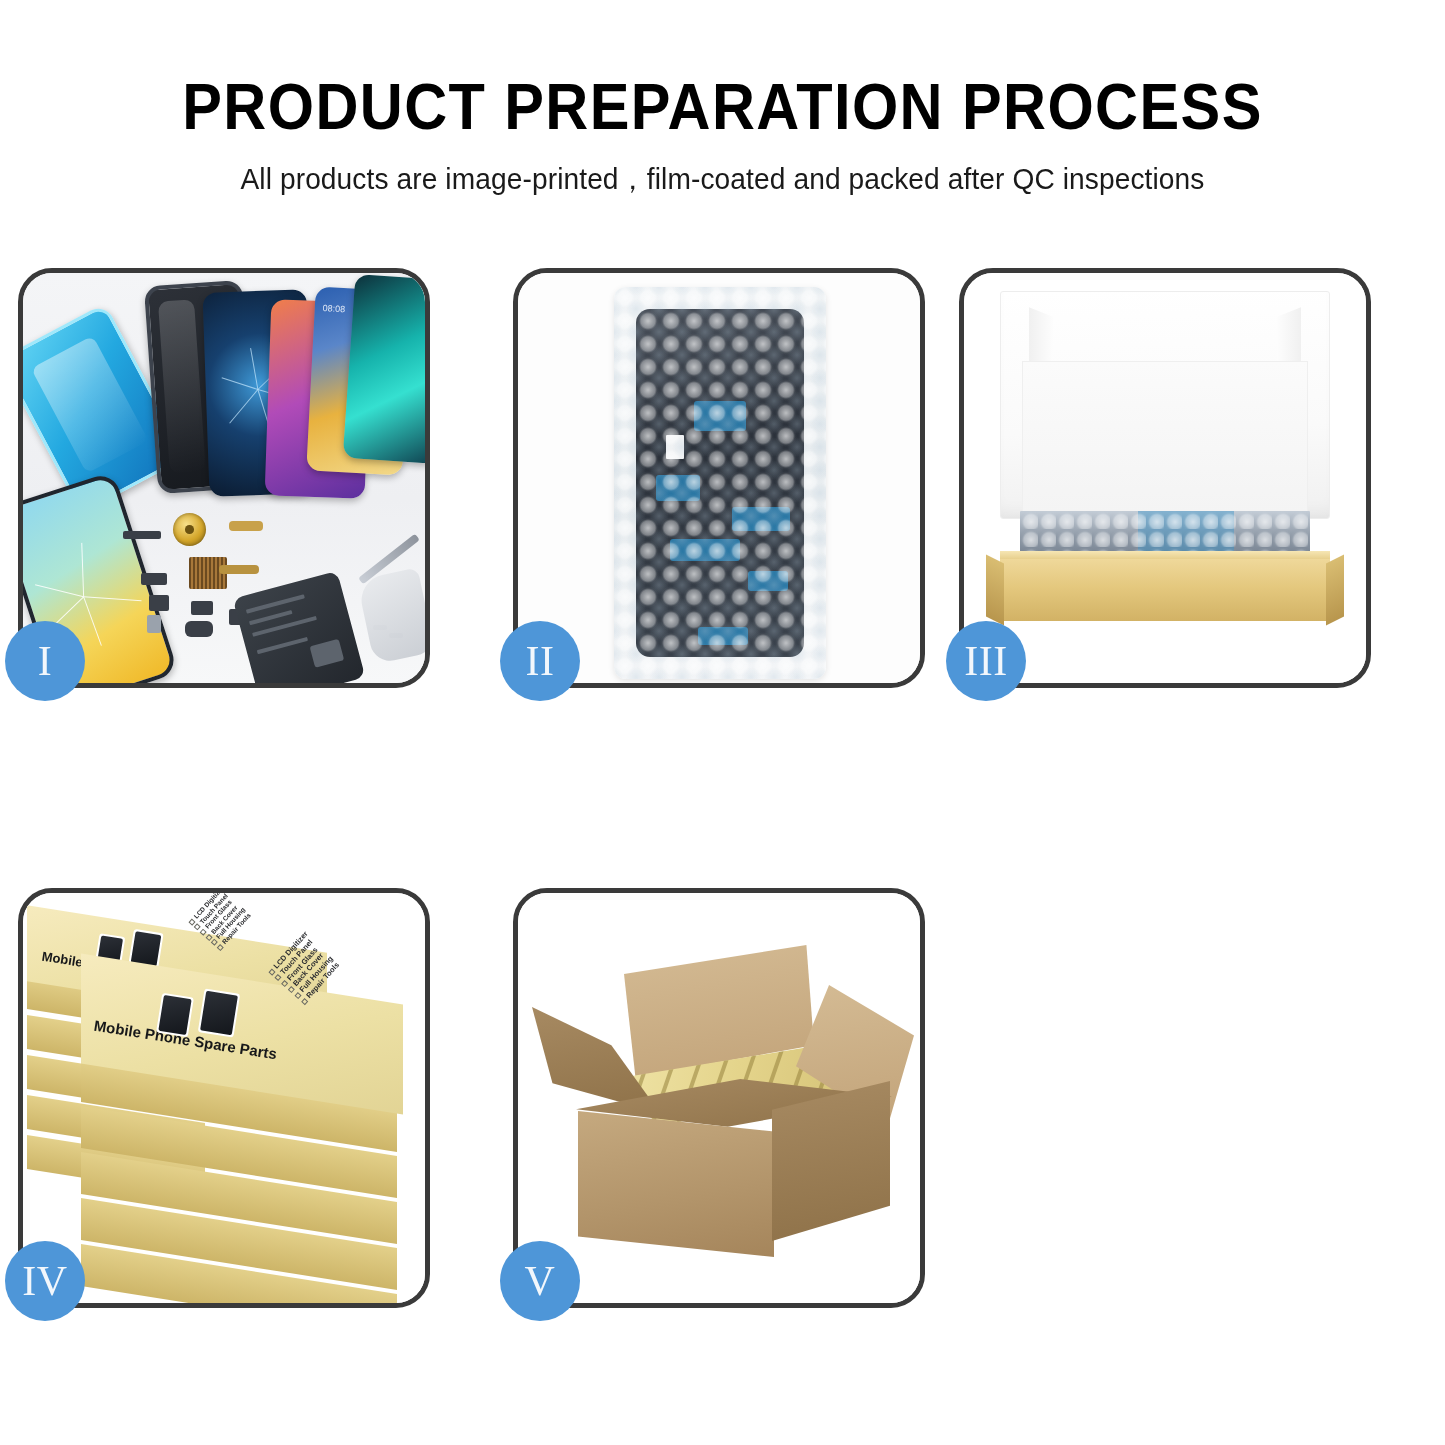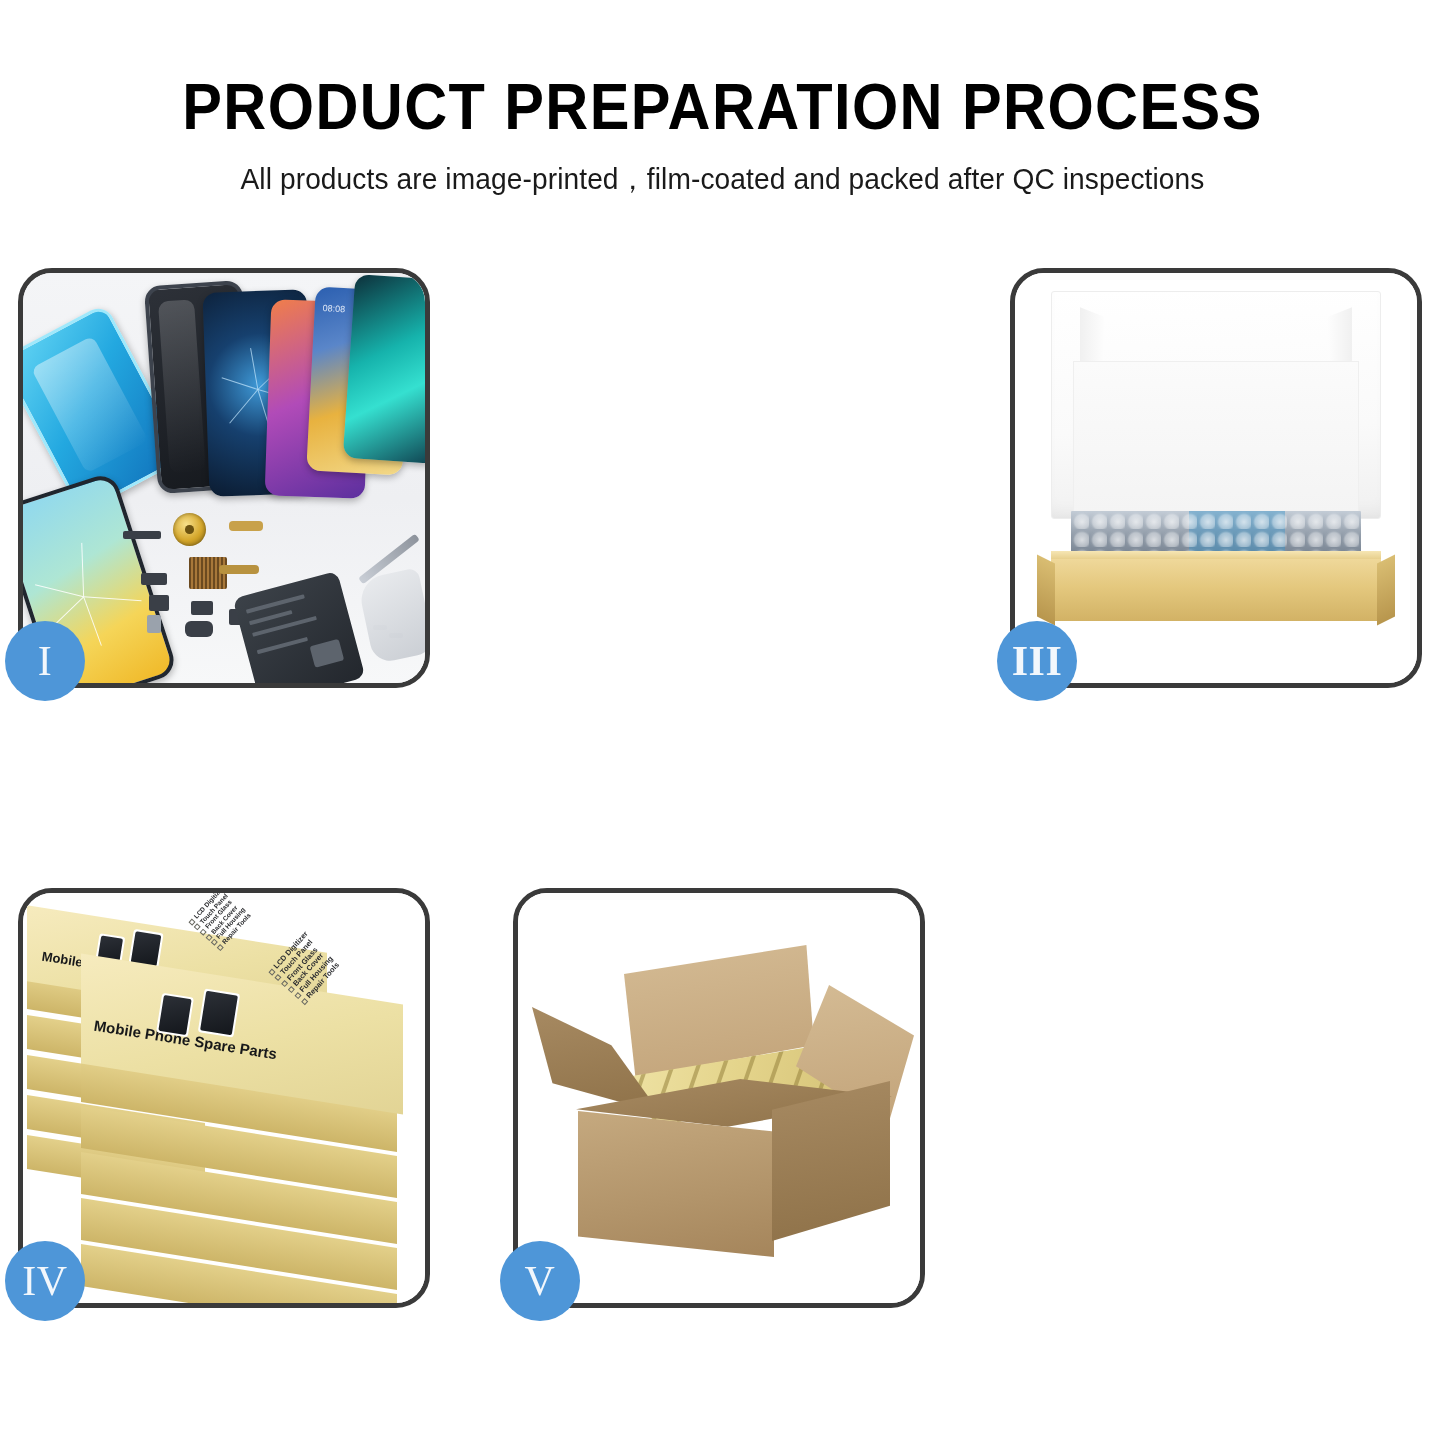--- a/index.html
+++ b/index.html
@@ -72,21 +72,21 @@
   .card-inner {
     position: absolute;
     inset: 0;
     border-radius: 29px;
     overflow: hidden;
   }
 
   
   .c1 { left: 0px;   top: 0px; }
   .c2 { left: 495px; top: 0px; }
-  .c3 { left: 992px; top: 0px; font-weight: bold; }
+  .c3 { left: 941px; top: 0px; }
   .c4 { left: 0px;   top: 620px; }
   .c5 { left: 495px; top: 620px; }
   .c6 { left: 992px; top: 620px; }
 
   
   .badge {
     position: absolute;
     left: -18px;
     bottom: -18px;
     width: 80px;
@@ -497,20 +497,39 @@
           <i class="lb-line" style="left:10px;top:56px;width:52px;height:4px;"></i>
           <i class="lb-line" style="left:62px;top:66px;width:30px;height:22px;border-radius:3px;"></i>
         </div>
 
         <div class="tweezers"></div>
         <div class="tool-hand"></div>
       </div>
       <div class="badge">I</div>
     </div>
 
+    <div class="card c2">
+      <div class="card-inner">
+        <div class="p2-bg"></div>
+        <div class="bw-outer">
+          <div class="bw-item">
+            <i class="bw-blue" style="left:58px;top:92px;width:52px;height:30px;"></i>
+            <i class="bw-blue" style="left:20px;top:166px;width:44px;height:26px;"></i>
+            <i class="bw-blue" style="left:96px;top:198px;width:58px;height:24px;"></i>
+            <i class="bw-blue" style="left:34px;top:230px;width:70px;height:22px;"></i>
+            <i class="bw-blue" style="left:112px;top:262px;width:40px;height:20px;"></i>
+            <i class="bw-blue" style="left:62px;top:318px;width:50px;height:18px;"></i>
+          </div>
+          <div class="bw-label"></div>
+          <div class="bubbles"></div>
+          <div class="bubbles2"></div>
+        </div>
+      </div>
+      <div class="badge">II</div>
+    </div>
 
     <div class="card c3">
       <div class="card-inner">
         <div class="p3-bg"></div>
         <div class="p3-lid">
           <div class="p3-lid-flapL"></div>
           <div class="p3-lid-flapR"></div>
         </div>
         <div class="p3-inner-white"></div>
         <div class="p3-content">

